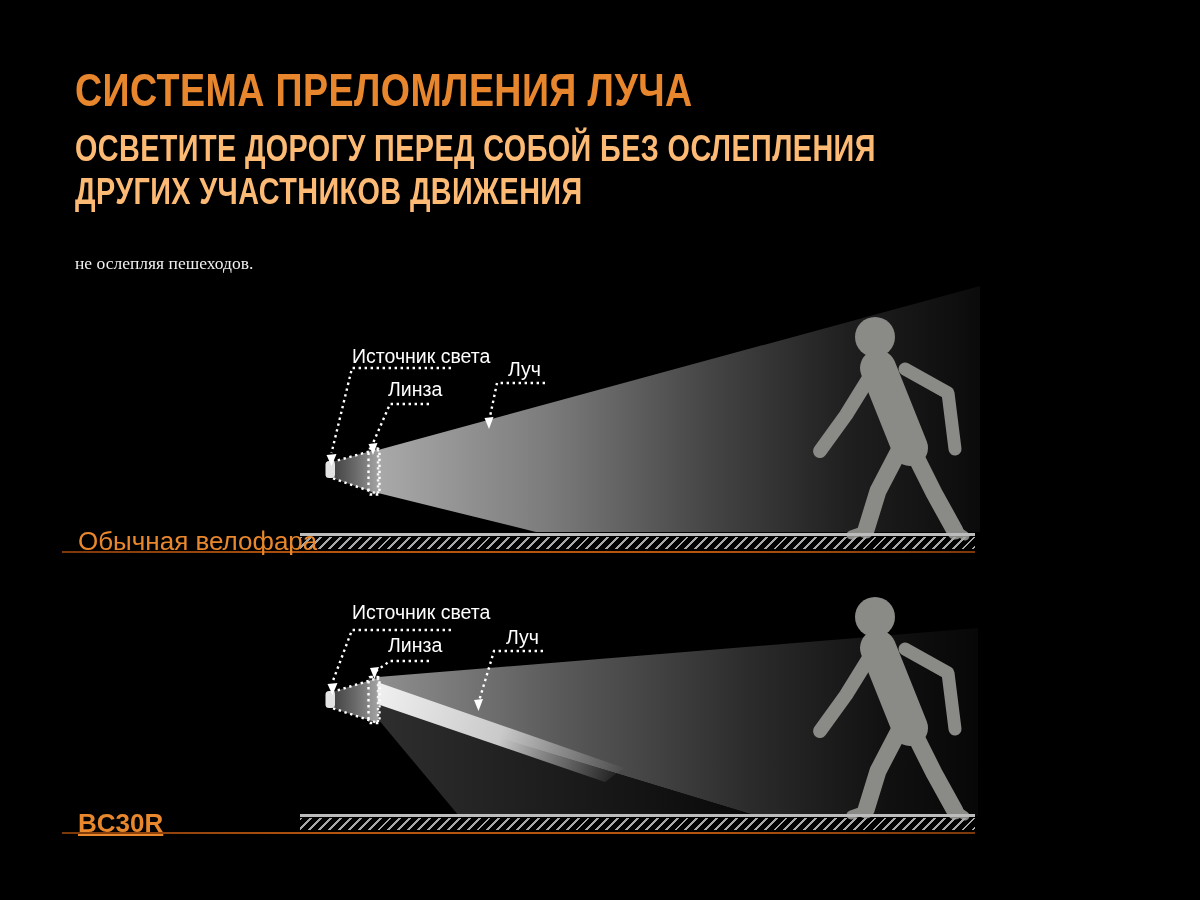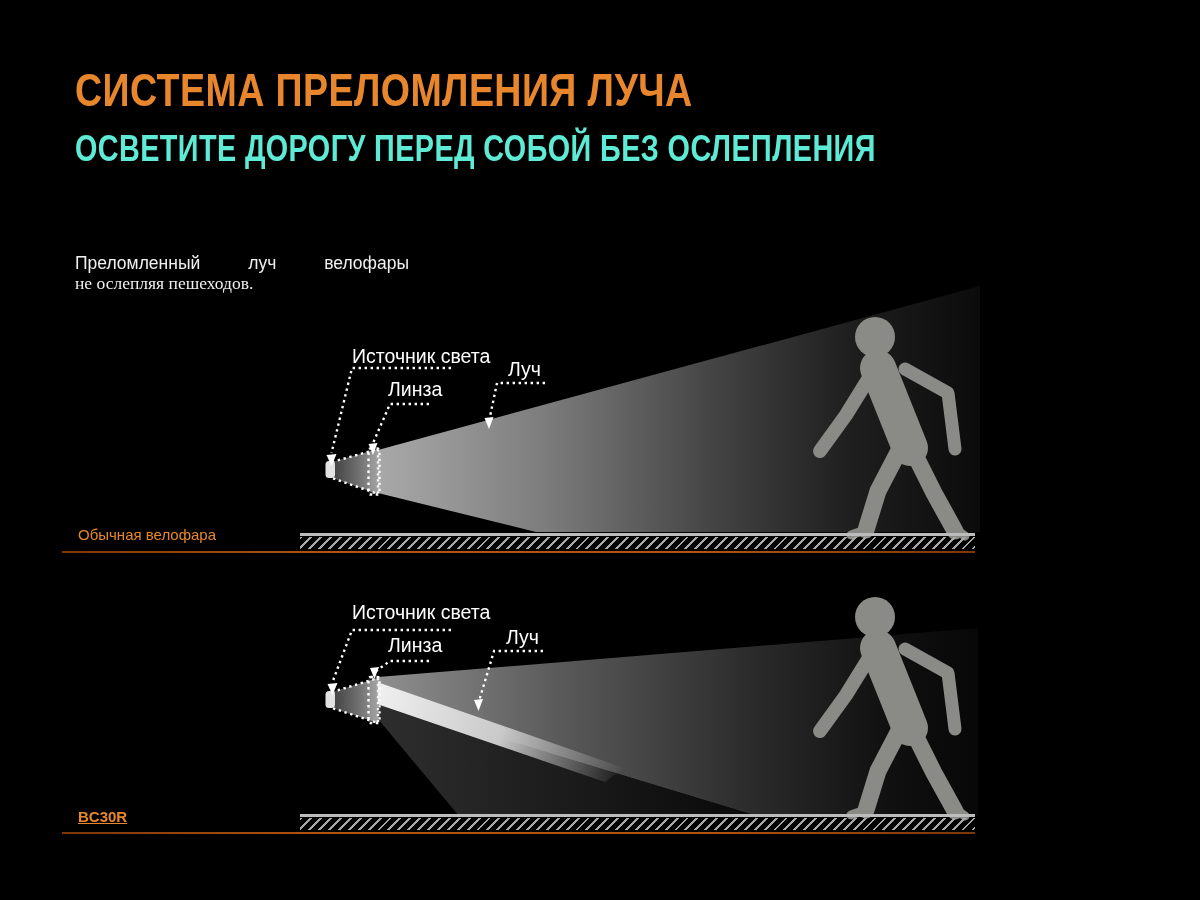--- a/index.html
+++ b/index.html
@@ -3,50 +3,50 @@
 <meta charset="utf-8">
 <style>
   html,body { margin:0; padding:0; background:#000; }
   #canvas {
     position:relative; width:982px; height:900px; background:#000;
     overflow:hidden; font-family:"Liberation Sans", sans-serif;
   }
   .cond { display:inline-block; transform:scaleX(.8); transform-origin:0 50%;
           white-space:nowrap; font-weight:700; letter-spacing:.5px; }
   #title { position:absolute; left:75px; top:62px; font-size:47px; color:#e8862e; }
-  #subtitle { position:absolute; left:75px; top:127px; font-size:36px; color:#5eead4; line-height:43px; }
+  #subtitle { position:absolute; left:75px; top:127px; font-size:36px; color:#fdba74; line-height:43px; }
   #desc { position:absolute; left:75px; top:254px; width:334px; color:#f0f0f0;
           font-size:17.5px; line-height:19.5px; }
   .desc-line { text-align:justify; text-align-last:justify; }
   .desc-last { text-align:right; text-align-last:left;font-family:Liberation Serif, serif; }
   .dlabel { position:absolute; color:#ffffff; font-size:19.5px; white-space:nowrap; }
-  .caption { position:absolute; left:78px; color:#e8872b; font-size:15px; white-space:nowrap; }
+  .caption { position:absolute; left:78px; color:#e8872b; font-size:26px; white-space:nowrap; }
   .caption-bold { font-weight:700; }
   .ground { position:absolute; left:300px; width:675px; height:16px; }
   .ground-bar { height:3px; background:#bcbcbc; }
   .ground-hatch { height:12px; margin-top:1px;
     background:repeating-linear-gradient(135deg, #a8a8a8 0 2px, transparent 2px 7px); }
   .rule { position:absolute; left:62px; width:913px; height:2px;
     background:linear-gradient(90deg,#7c380a,#b5540f 30%,#b5540f 70%,#7c380a); }
   svg { position:absolute; left:0; top:0; pointer-events:none; }
 </style>
 </head>
 <body>
 
 <div id="canvas">
 
   <h1 id="title" style="margin:0;font-size:47px;">
     <span class="cond">СИСТЕМА ПРЕЛОМЛЕНИЯ ЛУЧА</span>
   </h1>
   <h2 id="subtitle" style="margin:0;">
     <div><span class="cond">ОСВЕТИТЕ ДОРОГУ ПЕРЕД СОБОЙ БЕЗ ОСЛЕПЛЕНИЯ</span></div>
+    <div><span class="cond">ДРУГИХ УЧАСТНИКОВ ДВИЖЕНИЯ</span></div>
   </h2>
 
   <div id="desc">
-    <div class="desc-line">Преломленный луч велофары</div>
     <div class="desc-line desc-last">не ослепляя пешеходов.</div>
   </div>
 
   <svg width="1200" height="900" viewBox="0 0 1200 900">
     <defs>
       <linearGradient id="g1" gradientUnits="userSpaceOnUse" x1="378" y1="0" x2="980" y2="0">
         <stop offset="0" stop-color="#a9a9a9"></stop>
           <stop offset=".28" stop-color="#7c7c7c"></stop>
         <stop offset=".55" stop-color="#454545"></stop>
           <stop offset=".78" stop-color="#1f1f1f"></stop>

